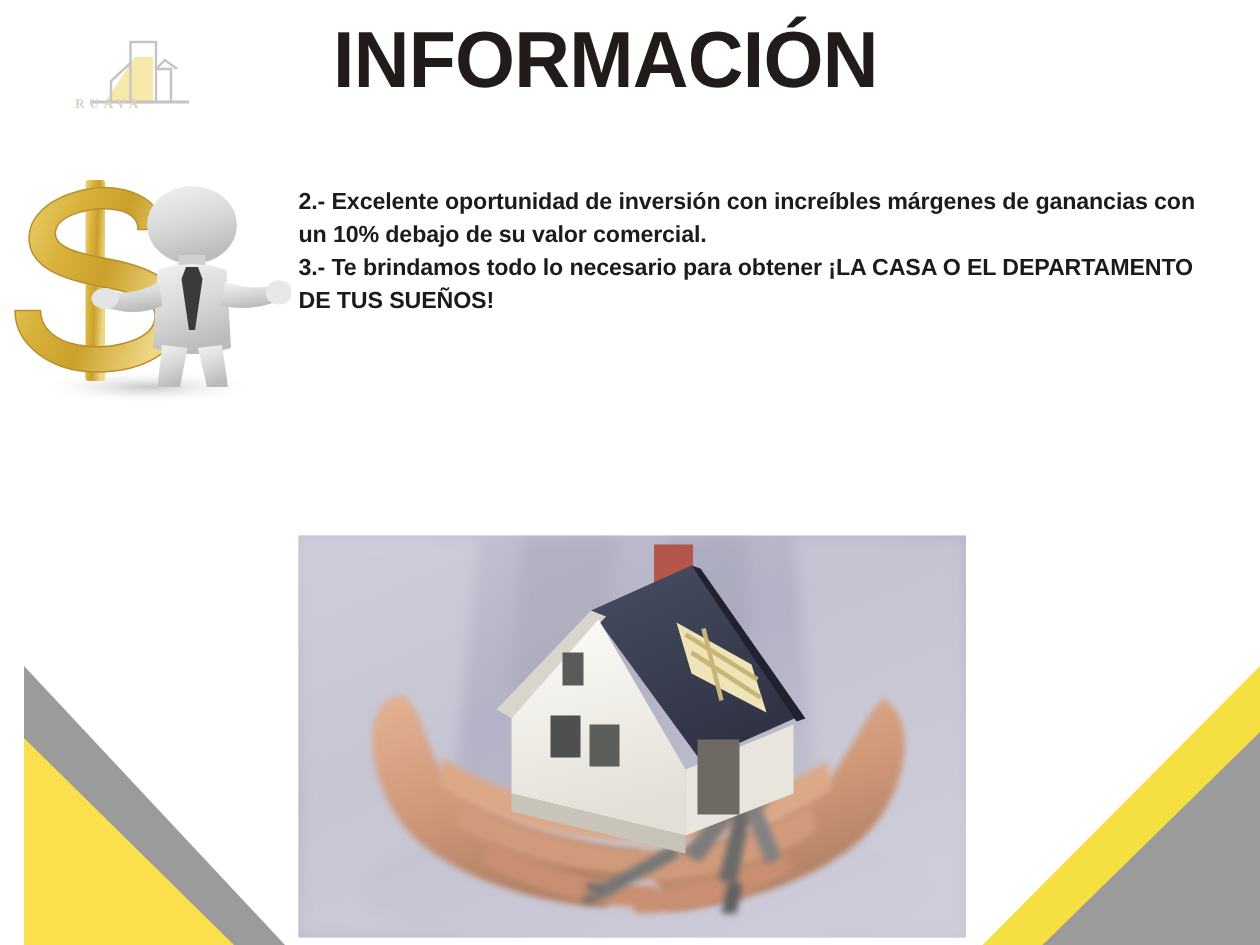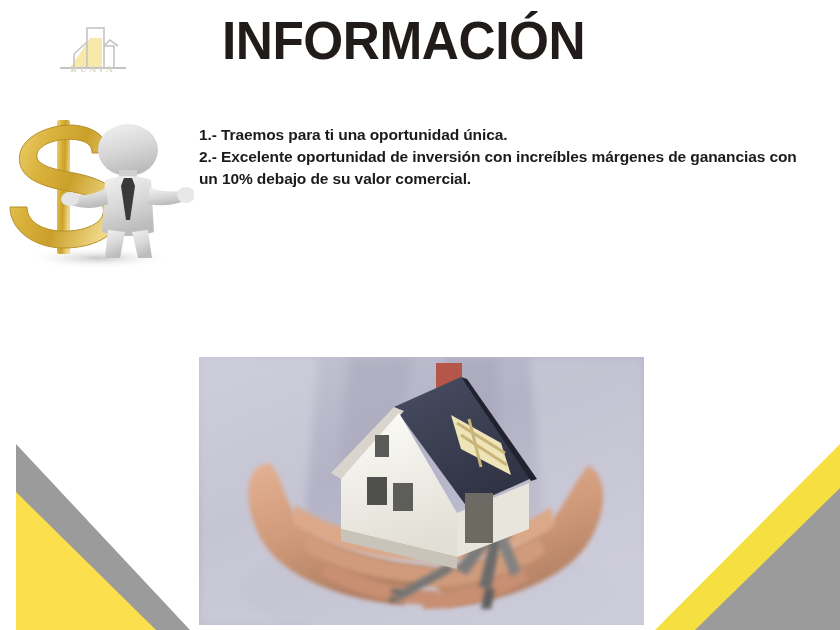--- a/index.html
+++ b/index.html
@@ -25,21 +25,21 @@
     top: 20px;
     width: 86px;
     height: 62px;
   }
   #logo svg { display: block; width: 100%; height: 100%; }
   #logo-text {
     position: absolute;
     left: 0;
     top: 44px;
     width: 86px;
-    text-align: center;
+    text-align: left;
     font-size: 9px;
     letter-spacing: 3px;
     font-weight: 700;
     color: #d9d4c4;
     font-family: "Liberation Serif", serif;
   }
 
   
   #title {
     position: absolute;
@@ -183,22 +183,22 @@
         <path d="M 148 80 Q 168 86 182 82 L 185 92 Q 166 100 146 96 Z" fill="url(#figGrad)"></path>
         <ellipse cx="184" cy="87" rx="9" ry="8" fill="#e8e8e8"></ellipse>
 
         <path d="M 106 122 L 103 150 L 118 150 L 123 124 Z" fill="url(#figGrad)"></path>
         <path d="M 130 124 L 136 150 L 150 150 L 146 122 Z" fill="url(#figGrad)"></path>
       </g>
     </svg>
   </div>
 
   <div id="body-text">
-    <p>1.- Traemos para ti una oportunidad única.</p>
     <p>2.- Excelente oportunidad de inversión con increíbles márgenes de ganancias con un 10% debajo de su valor comercial.</p>
+    <p>3.- Te brindamos todo lo necesario para obtener ¡LA CASA O EL DEPARTAMENTO DE TUS SUEÑOS!</p>
   </div>
 
   <div id="photo">
     <svg viewBox="0 0 445 268" xmlns="http://www.w3.org/2000/svg" preserveAspectRatio="none">
       <defs>
         <linearGradient id="bgGrad" x1="0" y1="0" x2="0.7" y2="1">
           <stop offset="0%" stop-color="#c6c5d4"></stop>
           <stop offset="45%" stop-color="#b3b2c6"></stop>
           <stop offset="100%" stop-color="#c9c8d6"></stop>
         </linearGradient>

